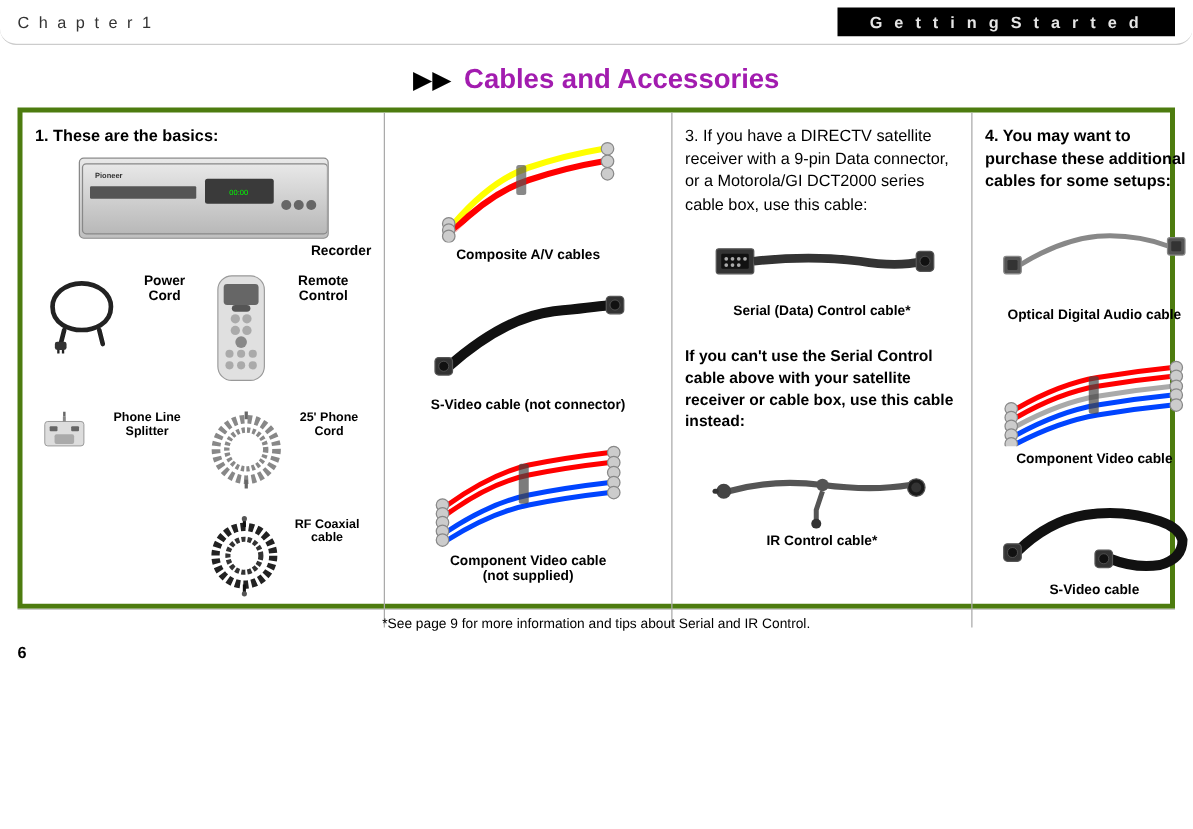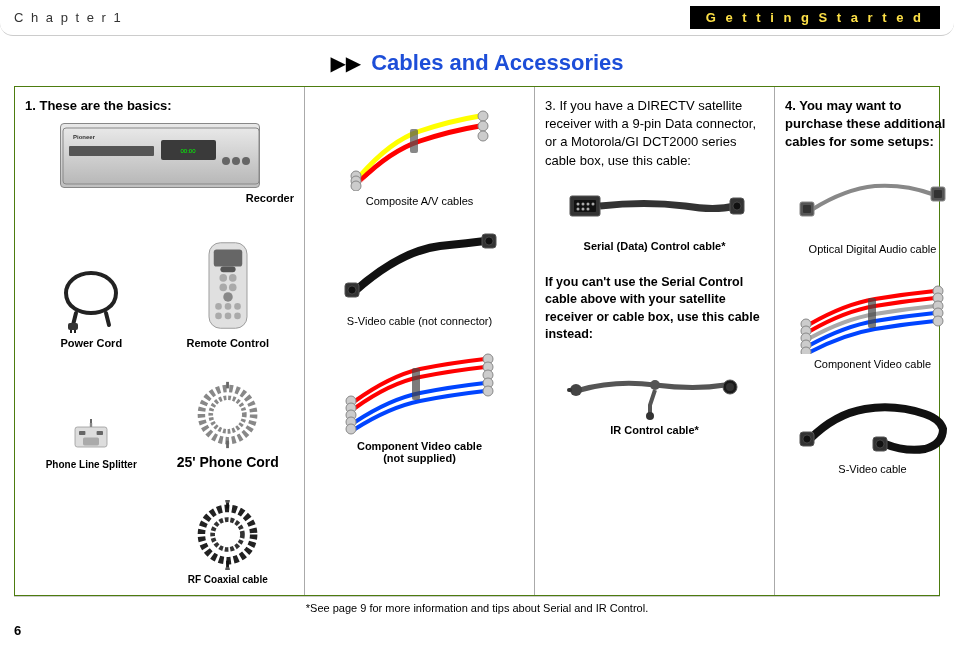--- a/index.html
+++ b/index.html
@@ -21,22 +21,22 @@
       border-bottom: 1px solid #ccc;
       border-radius: 13px;
     }
     .header-chapter {
       font-size: 13px;
       letter-spacing: 2px;
       color: #333;
     }
     .header-title {
       background: #000;
-      color: #fde047;
-      padding: 4px 16px;
+      color: #e5e5e5;
+      padding: 4px 26px;
       font-size: 13px;
       letter-spacing: 3px;
       font-weight: bold;
     }
 
     
     .page-title-row {
       text-align: center;
       padding: 14px 0 10px 0;
       display: flex;
@@ -44,52 +44,52 @@
       justify-content: center;
       gap: 10px;
     }
     .page-title-row .arrows {
       font-size: 20px;
       color: #000;
     }
     .page-title-row h1 {
       font-size: 22px;
       font-weight: bold;
-      color: #1d4ed8;
+      color: #a21caf;
     }
 
     
     .main-grid {
       display: grid;
       grid-template-columns: 290px 230px 240px 195px;
-      border: 1px solid #4d7c0f;
+      border: 4px solid #4d7c0f;
       margin: 0 14px;
-      height: 510px;
+      height: 401px;
     }
 
     .grid-col {
       border-right: 1px solid #aaa;
       padding: 10px;
       display: flex;
       flex-direction: column;
     }
     .grid-col:last-child {
       border-right: none;
     }
 
     .col-header {
       font-size: 13px;
       font-weight: bold;
       margin-bottom: 8px;
       line-height: 1.4;
     }
     .item-cell {
       display: flex;
-      flex-direction: column;
-      align-items: center;
+      flex-direction: row;
+      align-items: flex-start;
       justify-content: flex-end;
       text-align: center;
     }
     .item-label {
       font-size: 11px;
       font-weight: bold;
       margin-top: 4px;
       text-align: center;
     }
     .item-wide {
@@ -145,21 +145,21 @@
 
     
     .cable-item {
       display: flex;
       flex-direction: column;
       align-items: center;
       margin-bottom: 14px;
     }
     .cable-label {
       font-size: 11px;
-      font-weight: normal;
+      font-weight: bold;
       text-align: center;
       margin-top: 4px;
     }
     .col3-header {
       font-size: 13px;
       font-weight: normal;
       line-height: 1.4;
       margin-bottom: 6px;
     }
     .col3-subtext {
@@ -284,21 +284,21 @@
       </div>
 
       <div class="item-cell">
         <svg class="phone-cord-svg" viewBox="0 0 75 75">
 
           <circle cx="37" cy="37" r="28" fill="none" stroke="#888" stroke-width="8" stroke-dasharray="4 3"></circle>
           <circle cx="37" cy="37" r="18" fill="none" stroke="#888" stroke-width="5" stroke-dasharray="3 2"></circle>
           <line x1="37" y1="9" x2="37" y2="2" stroke="#666" stroke-width="3"></line>
           <line x1="37" y1="65" x2="37" y2="73" stroke="#666" stroke-width="3"></line>
         </svg>
-        <span class="item-label" style="font-size:14px;">25' Phone Cord</span>
+        <span class="item-label" style="font-size:10px;">25' Phone Cord</span>
       </div>
 
       <div class="item-cell" style="grid-column:2;">
         <svg class="rf-coax-svg" viewBox="0 0 75 75">
 
           <circle cx="37" cy="37" r="28" fill="none" stroke="#222" stroke-width="8" stroke-dasharray="5 3"></circle>
           <circle cx="37" cy="37" r="16" fill="none" stroke="#333" stroke-width="5" stroke-dasharray="4 2"></circle>
           <line x1="37" y1="9" x2="37" y2="2" stroke="#111" stroke-width="3"></line>
           <circle cx="37" cy="1" r="2.5" fill="#555"></circle>
           <line x1="37" y1="65" x2="37" y2="73" stroke="#111" stroke-width="3"></line>

